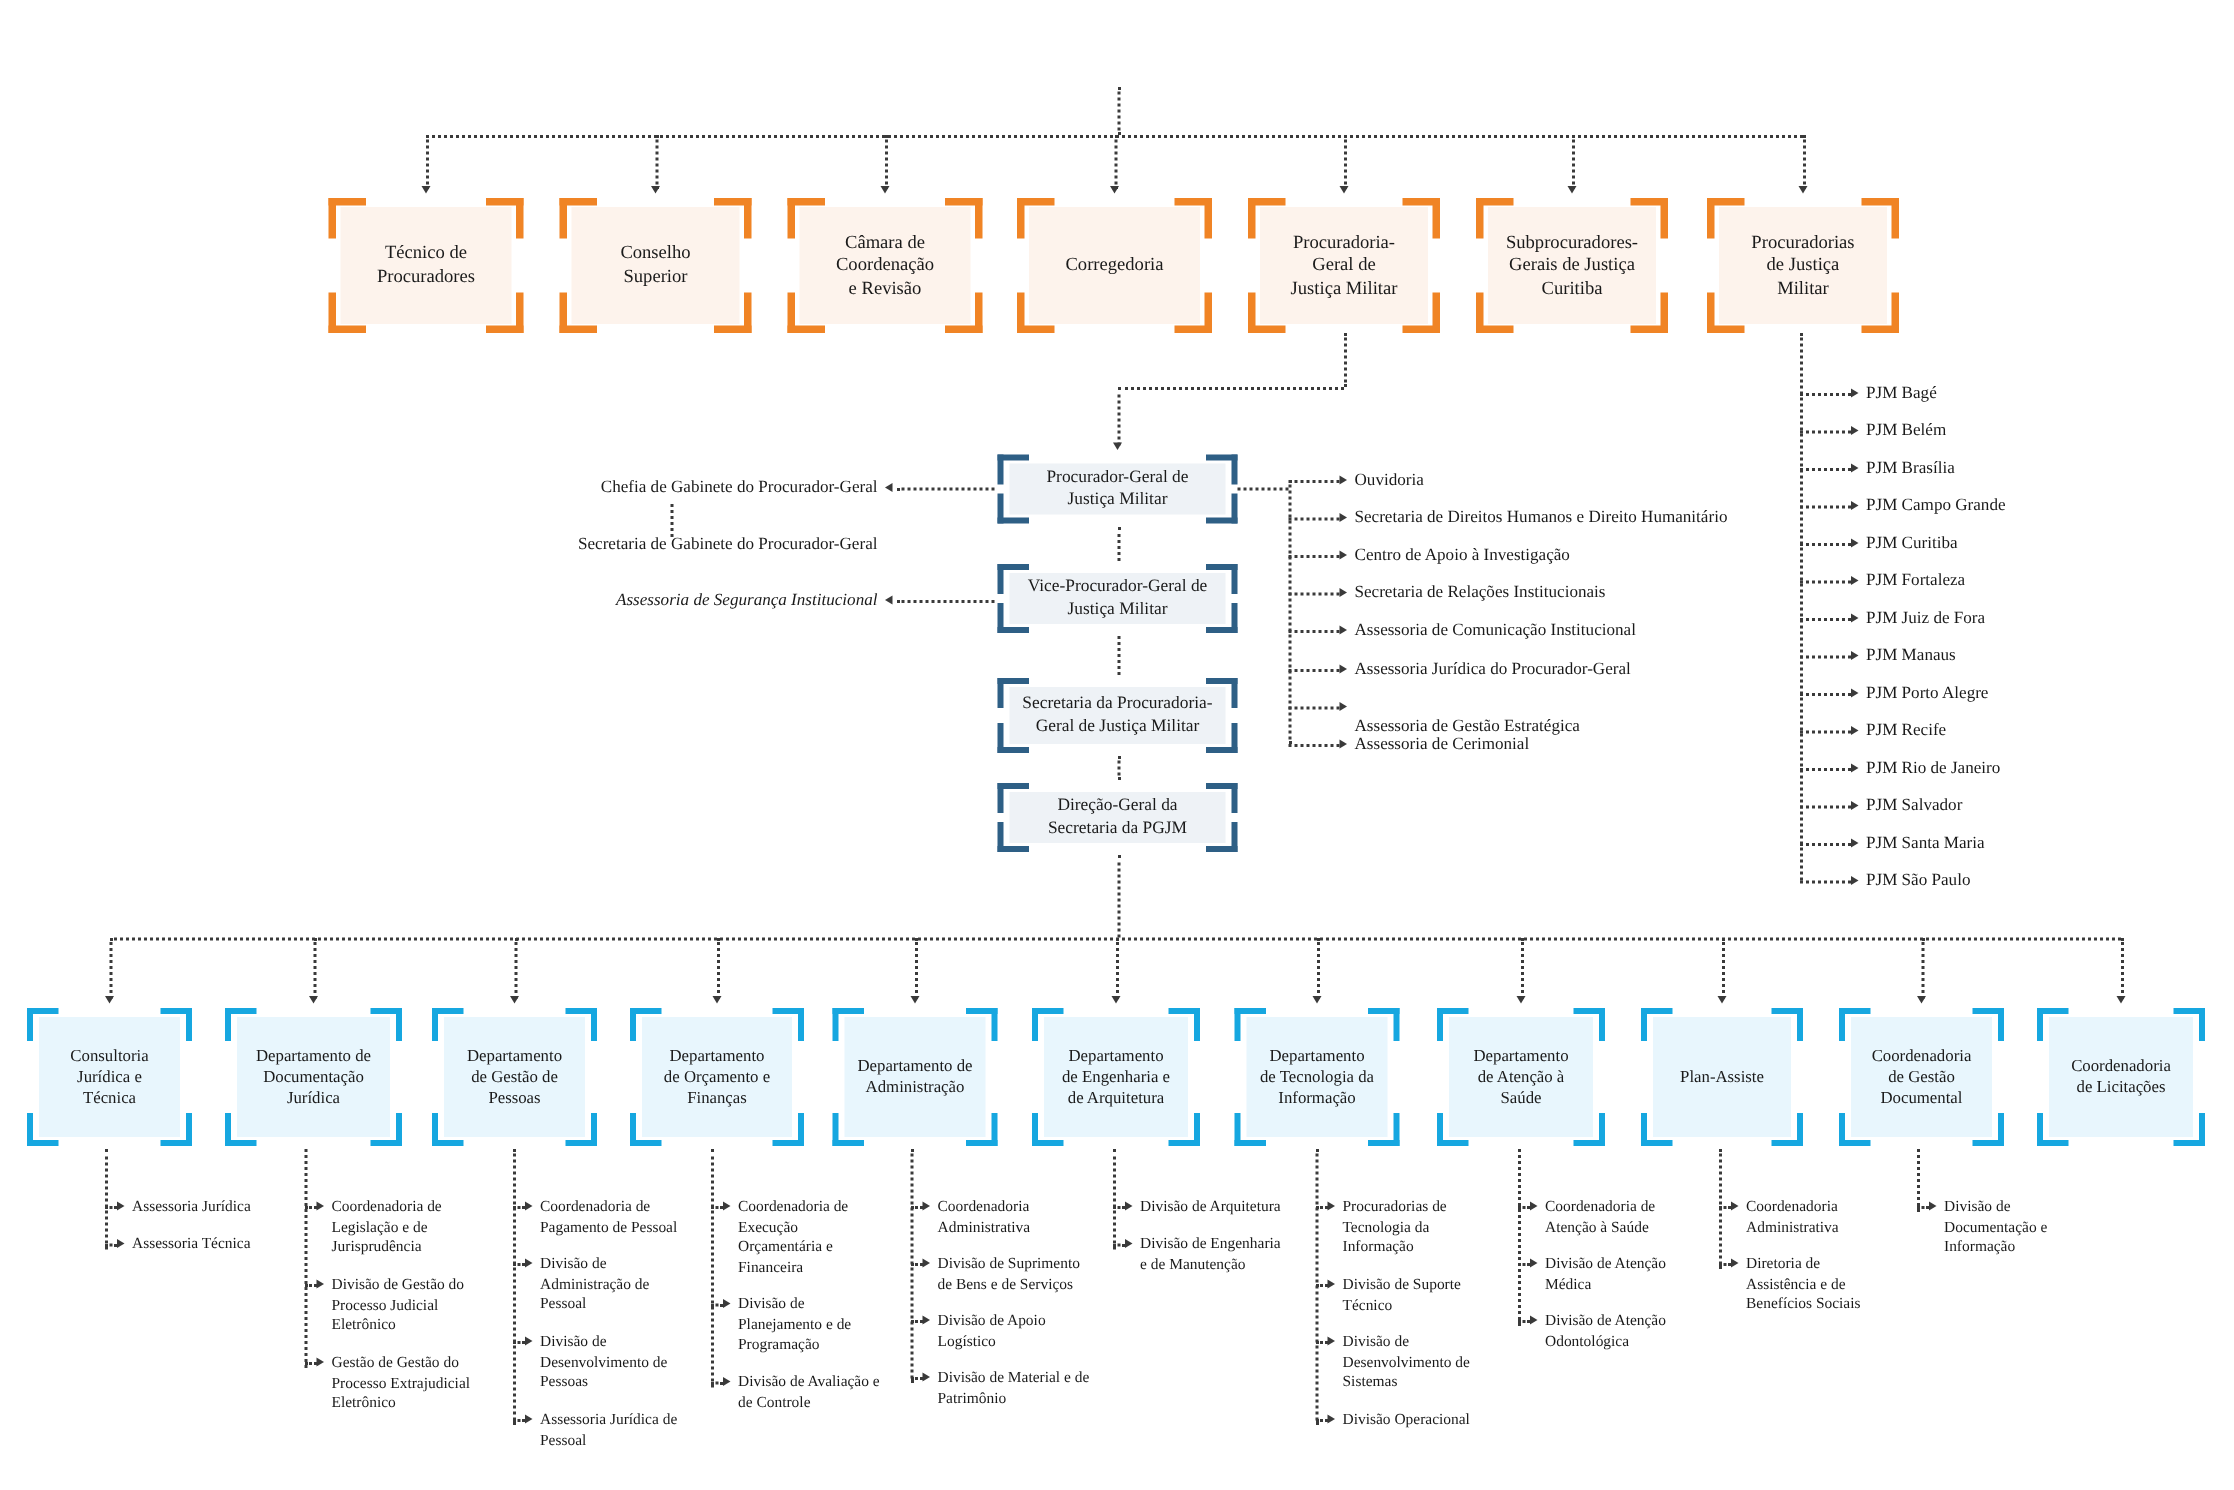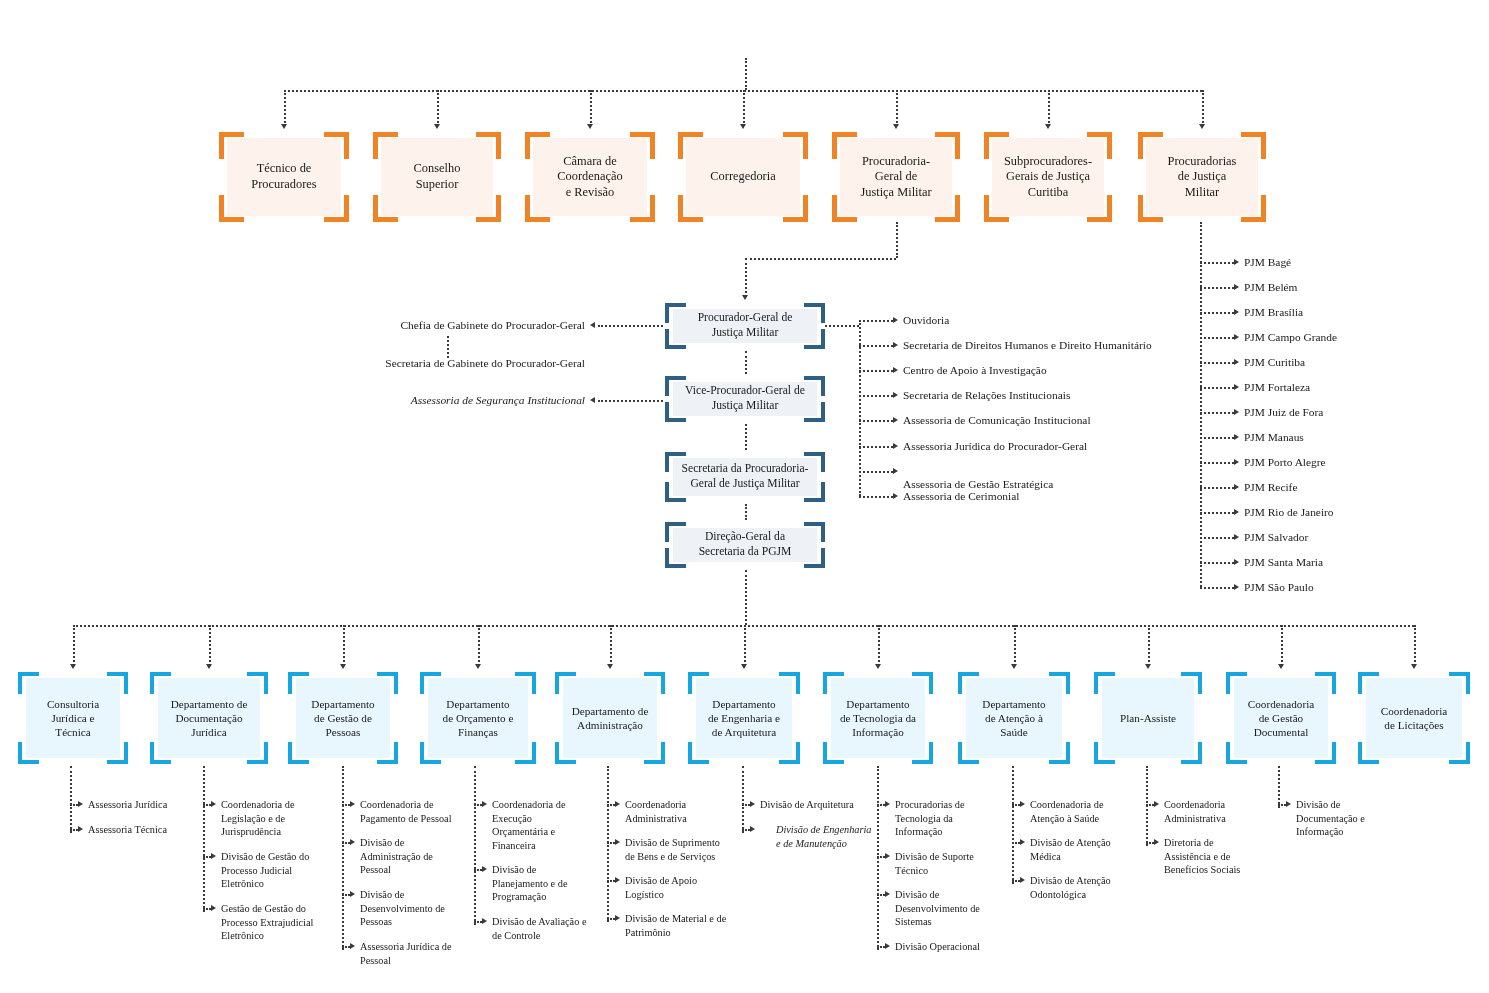--- a/index.html
+++ b/index.html
@@ -571,21 +571,21 @@
       <div class="sub" style="left: 360px; width: 98px; top: 888px;">Divisão de Desenvolvimento de Pessoas</div>
       <div class="sub" style="left: 360px; width: 98px; top: 940px;">Assessoria Jurídica de Pessoal</div>
       <div class="sub" style="left: 492px; width: 96px; top: 798px;">Coordenadoria de Execução Orçamentária e Financeira</div>
       <div class="sub" style="left: 492px; width: 96px; top: 863px;">Divisão de Planejamento e de Programação</div>
       <div class="sub" style="left: 492px; width: 96px; top: 915px;">Divisão de Avaliação e de Controle</div>
       <div class="sub" style="left: 625px; width: 105px; top: 798px;">Coordenadoria Administrativa</div>
       <div class="sub" style="left: 625px; width: 105px; top: 836px;">Divisão de Suprimento de Bens e de Serviços</div>
       <div class="sub" style="left: 625px; width: 105px; top: 874px;">Divisão de Apoio Logístico</div>
       <div class="sub" style="left: 625px; width: 105px; top: 912px;">Divisão de Material e de Patrimônio</div>
       <div class="sub" style="left: 760px; width: 96px; top: 798px;">Divisão de Arquitetura</div>
-      <div class="sub" style="left: 776px; width: 96px; top: 823px; font-style: italic;">Divisão de Engenharia e de Manutenção</div>
+      <div class="sub" style="left: 760px; width: 96px; top: 823px;">Divisão de Engenharia e de Manutenção</div>
       <div class="sub" style="left: 895px; width: 100px; top: 798px;">Procuradorias de Tecnologia da Informação</div>
       <div class="sub" style="left: 895px; width: 100px; top: 850px;">Divisão de Suporte Técnico</div>
       <div class="sub" style="left: 895px; width: 100px; top: 888px;">Divisão de Desenvolvimento de Sistemas</div>
       <div class="sub" style="left: 895px; width: 100px; top: 940px;">Divisão Operacional</div>
       <div class="sub" style="left: 1030px; width: 98px; top: 798px;">Coordenadoria de Atenção à Saúde</div>
       <div class="sub" style="left: 1030px; width: 98px; top: 836px;">Divisão de Atenção Médica</div>
       <div class="sub" style="left: 1030px; width: 98px; top: 874px;">Divisão de Atenção Odontológica</div>
       <div class="sub" style="left: 1164px; width: 92px; top: 798px;">Coordenadoria Administrativa</div>
       <div class="sub" style="left: 1164px; width: 92px; top: 836px;">Diretoria de Assistência e de Benefícios Sociais</div>
       <div class="sub" style="left: 1296px; width: 96px; top: 798px;">Divisão de Documentação e Informação</div>

